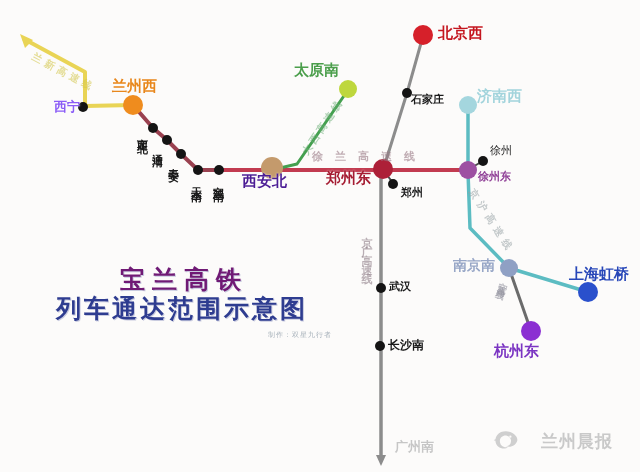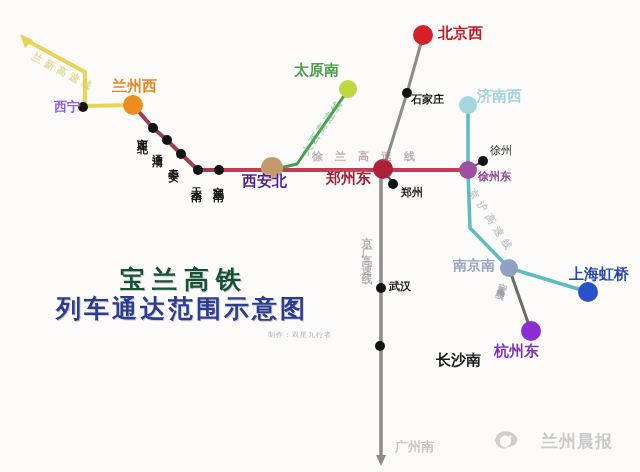--- a/index.html
+++ b/index.html
@@ -5,21 +5,21 @@
   html,body{margin:0;padding:0;background:#ffffff;}
   .stage{position:relative;width:640px;height:472px;background:#fcfbfa;overflow:hidden;
          font-family:"Liberation Serif","DejaVu Serif",serif;}
   #map-svg{position:absolute;left:0;top:0;width:640px;height:472px;}
   .st-label{position:absolute;white-space:nowrap;line-height:1.05;
             text-shadow:0 0 2px rgba(255,255,255,.85);}
   .st-label.v{writing-mode:vertical-rl;text-orientation:upright;letter-spacing:2px;}
   .rl{position:absolute;white-space:nowrap;transform-origin:left top;font-weight:bold;}
   .rl.v{writing-mode:vertical-rl;text-orientation:upright;}
   .t1{position:absolute;left:120px;top:263px;font-size:25px;font-weight:bold;
-      letter-spacing:7px;color:#14532d;text-shadow:1px 1px 0 rgba(46,60,144,.25);}
+      letter-spacing:7px;color:#701a75;text-shadow:1px 1px 0 rgba(46,60,144,.25);}
   .t2{position:absolute;left:56px;top:292px;font-size:25px;font-weight:bold;
       letter-spacing:3px;color:#2e3c90;text-shadow:1px 1px 0 rgba(46,60,144,.25);}
   .credit{position:absolute;left:268px;top:330px;font-size:7px;color:#a9b3bc;letter-spacing:1px;}
   .watermark{position:absolute;left:492px;top:428px;display:flex;align-items:center;gap:21px;}
   .wm-text{font-size:17px;font-weight:bold;letter-spacing:1px;color:#c9c9c9;}
   .wm-icon{width:28px;height:26px;}
 </style>
 </head>
 <body>
 
@@ -84,21 +84,21 @@
     <div class="st-label" style="left: 401px; top: 187px; font-size: 11px; color: rgb(26, 26, 26); font-weight: bold;">郑州</div>
     <div class="st-label" style="left: 411px; top: 94px; font-size: 11px; color: rgb(26, 26, 26); font-weight: bold;">石家庄</div>
     <div class="st-label" style="left: 438px; top: 26px; font-size: 15px; color: rgb(196, 22, 31); font-weight: bold;">北京西</div>
     <div class="st-label" style="left: 477px; top: 89px; font-size: 15px; color: rgb(163, 212, 220); font-weight: bold;">济南西</div>
     <div class="st-label" style="left: 490px; top: 145px; font-size: 11px; color: rgb(26, 26, 26); font-weight: normal;">徐州</div>
     <div class="st-label" style="left: 478px; top: 171px; font-size: 11px; color: rgb(143, 63, 150); font-weight: bold;">徐州东</div>
     <div class="st-label" style="left: 453px; top: 259px; font-size: 14px; color: rgb(151, 166, 198); font-weight: bold;">南京南</div>
     <div class="st-label" style="left: 569px; top: 267px; font-size: 15px; color: rgb(40, 71, 184); font-weight: bold;">上海虹桥</div>
     <div class="st-label" style="left: 494px; top: 344px; font-size: 15px; color: rgb(123, 53, 194); font-weight: bold;">杭州东</div>
     <div class="st-label" style="left: 389px; top: 281px; font-size: 11px; color: rgb(26, 26, 26); font-weight: bold;">武汉</div>
-    <div class="st-label" style="left: 388px; top: 353px; font-size: 15px; color: rgb(26, 26, 26); font-weight: bold; margin-left: 48px;">长沙南</div>
+    <div class="st-label" style="left: 388px; top: 339px; font-size: 12px; color: rgb(26, 26, 26); font-weight: bold;">长沙南</div>
     <div class="st-label" style="left: 395px; top: 440px; font-size: 13px; color: rgb(198, 198, 198); font-weight: bold;">广州南</div>
     <div class="rl" style="left: 36px; top: 50px; font-size: 10px; letter-spacing: 4px; color: rgba(212, 200, 80, 0.6); transform: rotate(28deg);">兰新高速线</div>
     <div class="rl" style="left: 299px; top: 150px; font-size: 10px; letter-spacing: 3px; color: rgba(110, 175, 120, 0.55); transform: rotate(-56deg);">大西高速线</div>
     <div class="rl" style="left: 312px; top: 149px; font-size: 11px; letter-spacing: 12px; color: rgba(152, 120, 132, 0.6);">徐兰高速线</div>
     <div class="rl v" style="left: 359px; top: 228px; font-size: 11px; letter-spacing: 9px; color: rgba(140, 124, 134, 0.6);">京广高速线</div>
     <div class="rl" style="left: 477px; top: 186px; font-size: 10px; letter-spacing: 5px; color: rgba(150, 160, 164, 0.55); transform: rotate(57deg);">京沪高速线</div>
     <div class="rl v" style="left: 500px; top: 274px; font-size: 9px; letter-spacing: 2px; color: rgba(148, 148, 160, 0.6); transform: rotate(19deg);">宁杭高速线</div>
   </div>
 
 </body></html>

